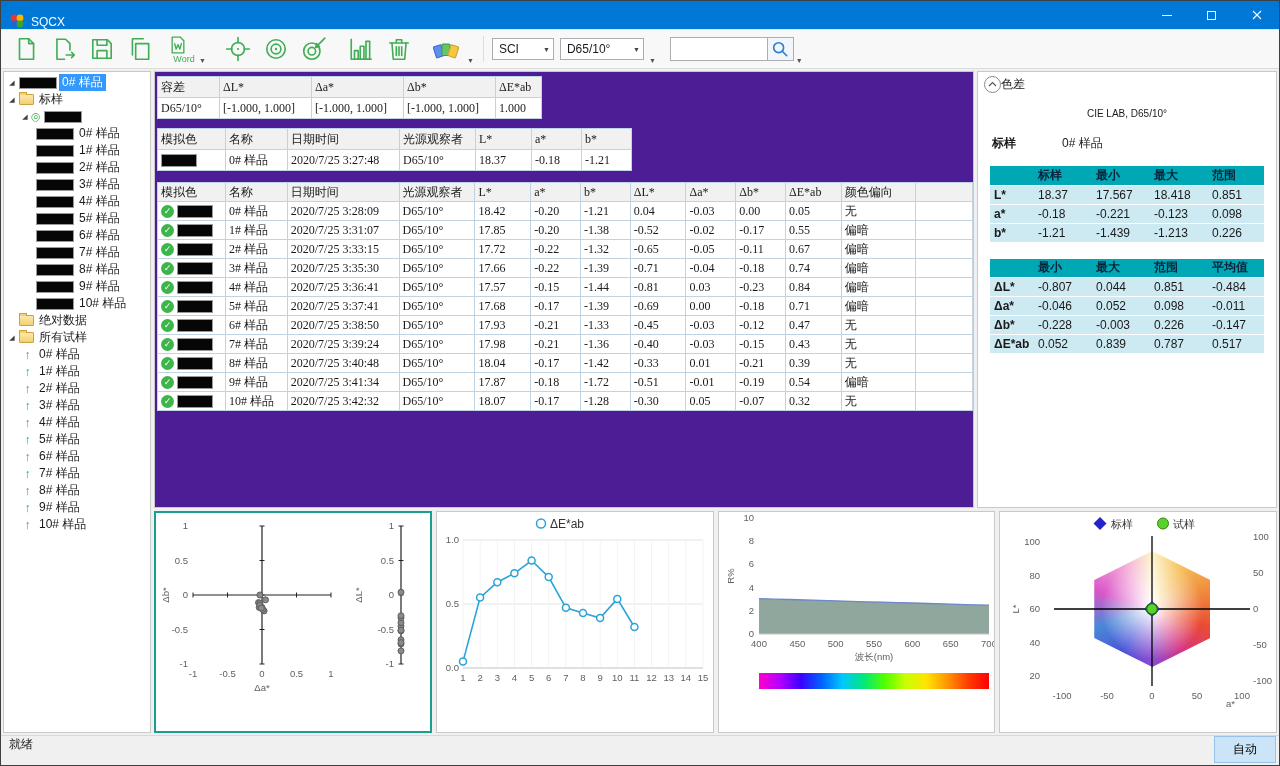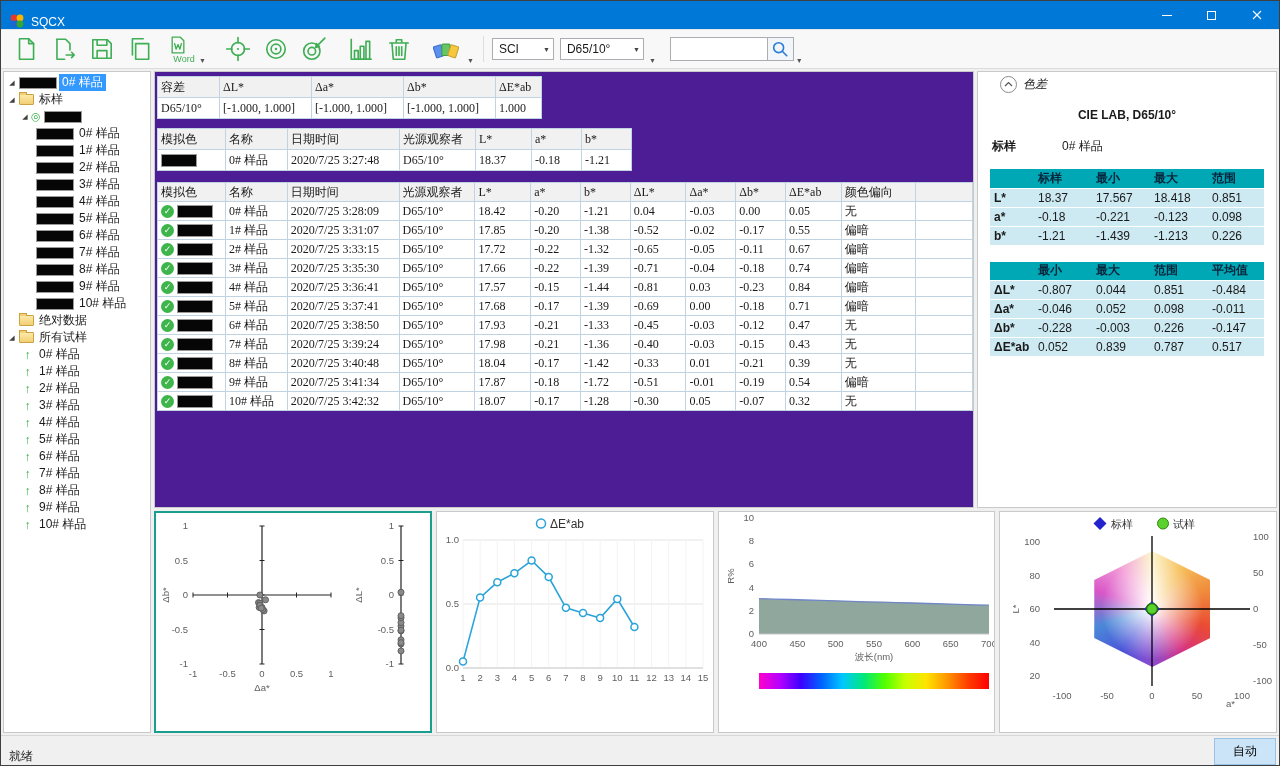--- a/index.html
+++ b/index.html
@@ -45,37 +45,37 @@
 table.grid{border-collapse:collapse;font-size:12px;table-layout:fixed;}
 .grid th{background:#f1f1f1;border:1px solid #bfd3e2;font-weight:normal;height:21px;padding:0 3px;text-align:left;overflow:hidden;white-space:nowrap;}
 .grid td{background:#fff;border:1px solid #bfd3e2;height:21px;padding:0 3px;text-align:left;overflow:hidden;white-space:nowrap;}
 #smp-table th,#smp-table td{height:19px;}
 .mb9{margin-bottom:9px;}
 .mb11{margin-bottom:11px;}
 .simcell{display:flex;align-items:center;gap:3px;}
 .check{display:inline-block;width:13px;height:13px;border-radius:50%;background:#3db54a;color:#fff;font-size:9px;line-height:13px;text-align:center;flex-shrink:0;}
 .swatch{display:inline-block;width:36px;height:13px;background:#060606;border:1px solid #9a9a9a;vertical-align:middle;}
 .right-panel{width:300px;background:#fff;border:1px solid #c9c9c9;flex-shrink:0;display:flex;flex-direction:column;}
-.rp-head{height:24px;display:flex;align-items:center;gap:6px;padding:0 22px;font-style:italic;}
+.rp-head{height:24px;display:flex;align-items:center;padding:0 6px;}
 .rp-collapse{width:17px;height:17px;border:1px solid #8a8a8a;border-radius:50%;display:flex;align-items:center;justify-content:center;background:#fff;}
 .rp-body{padding:4px 12px;}
-.rp-sub{text-align:center;font-weight:bold;font-size:12px;margin:8px 0 16px;}
+.rp-sub{text-align:center;font-weight:normal;font-size:10px;margin:8px 0 16px;}
 .rp-std{display:flex;gap:46px;margin:0 0 14px 2px;}
 .rp-std .k{font-weight:bold;}
 table.rp{border-collapse:collapse;font-size:12px;margin-bottom:16px;table-layout:fixed;width:274px;}
 .rp th{background:#00a7b5;color:#06243a;font-weight:bold;height:19px;padding:0 4px;text-align:left;border-bottom:1px solid #fff;overflow:hidden;}
 .rp td{background:#cde9f2;height:19px;padding:0 4px;border-bottom:1px solid #fff;overflow:hidden;}
 .rp td.rowlab{font-weight:bold;}
 .charts-row{flex:1;display:flex;gap:4px;min-height:0;}
 .chart-card{flex:1;background:#fff;border:1px solid #c9c9c9;position:relative;overflow:hidden;}
 .chart-card.sel{border:1px solid #1a9e8f;box-shadow:inset 0 0 0 1px #1a9e8f;}
 .rainbow{height:16px;margin-top:8px;background:linear-gradient(to right,#ff00cc,#b400ff,#3c00ff,#0064ff,#00c8ff,#00e87c,#50ff00,#c8ff00,#ffe400,#ff9600,#ff3c00,#ff0000);}
 .hexwrap{position:absolute;width:116px;height:116px;clip-path:polygon(50% 0,100% 25%,100% 75%,50% 100%,0 75%,0 25%);background:conic-gradient(from 0deg,#fdf5cf,#f6c05a,#f08a3c,#ea4b33,#d63384,#8a4bd0,#4a55d8,#4a88d8,#d956c8,#f4a3d9,#fdf5cf);}
 .hexwrap::after{content:'';position:absolute;inset:0;background:radial-gradient(circle at 50% 50%,rgba(255,255,255,0.95) 4%,rgba(255,255,255,0) 62%);}
-.statusbar{height:30px;background:#f0f0f0;border-top:1px solid #d8d8d8;display:flex;align-items:flex-end;padding:0 3px 0 8px;flex-shrink:0;}
+.statusbar{height:30px;background:#f0f0f0;border-top:1px solid #d8d8d8;display:flex;align-items:flex-start;padding:0 3px 0 8px;flex-shrink:0;}
 .auto-btn{margin-left:auto;background:#cce4f7;border:1px solid #98c3e6;padding:4px 18px;font-size:12px;}
 svg text{font-family:"Liberation Sans","DejaVu Sans",sans-serif;}
 </style>
 </head>
 <body>
 
 <div class="app">
 
   <div class="titlebar">
     <span class="app-logo"><svg width="16" height="16" viewBox="0 0 16 16">

